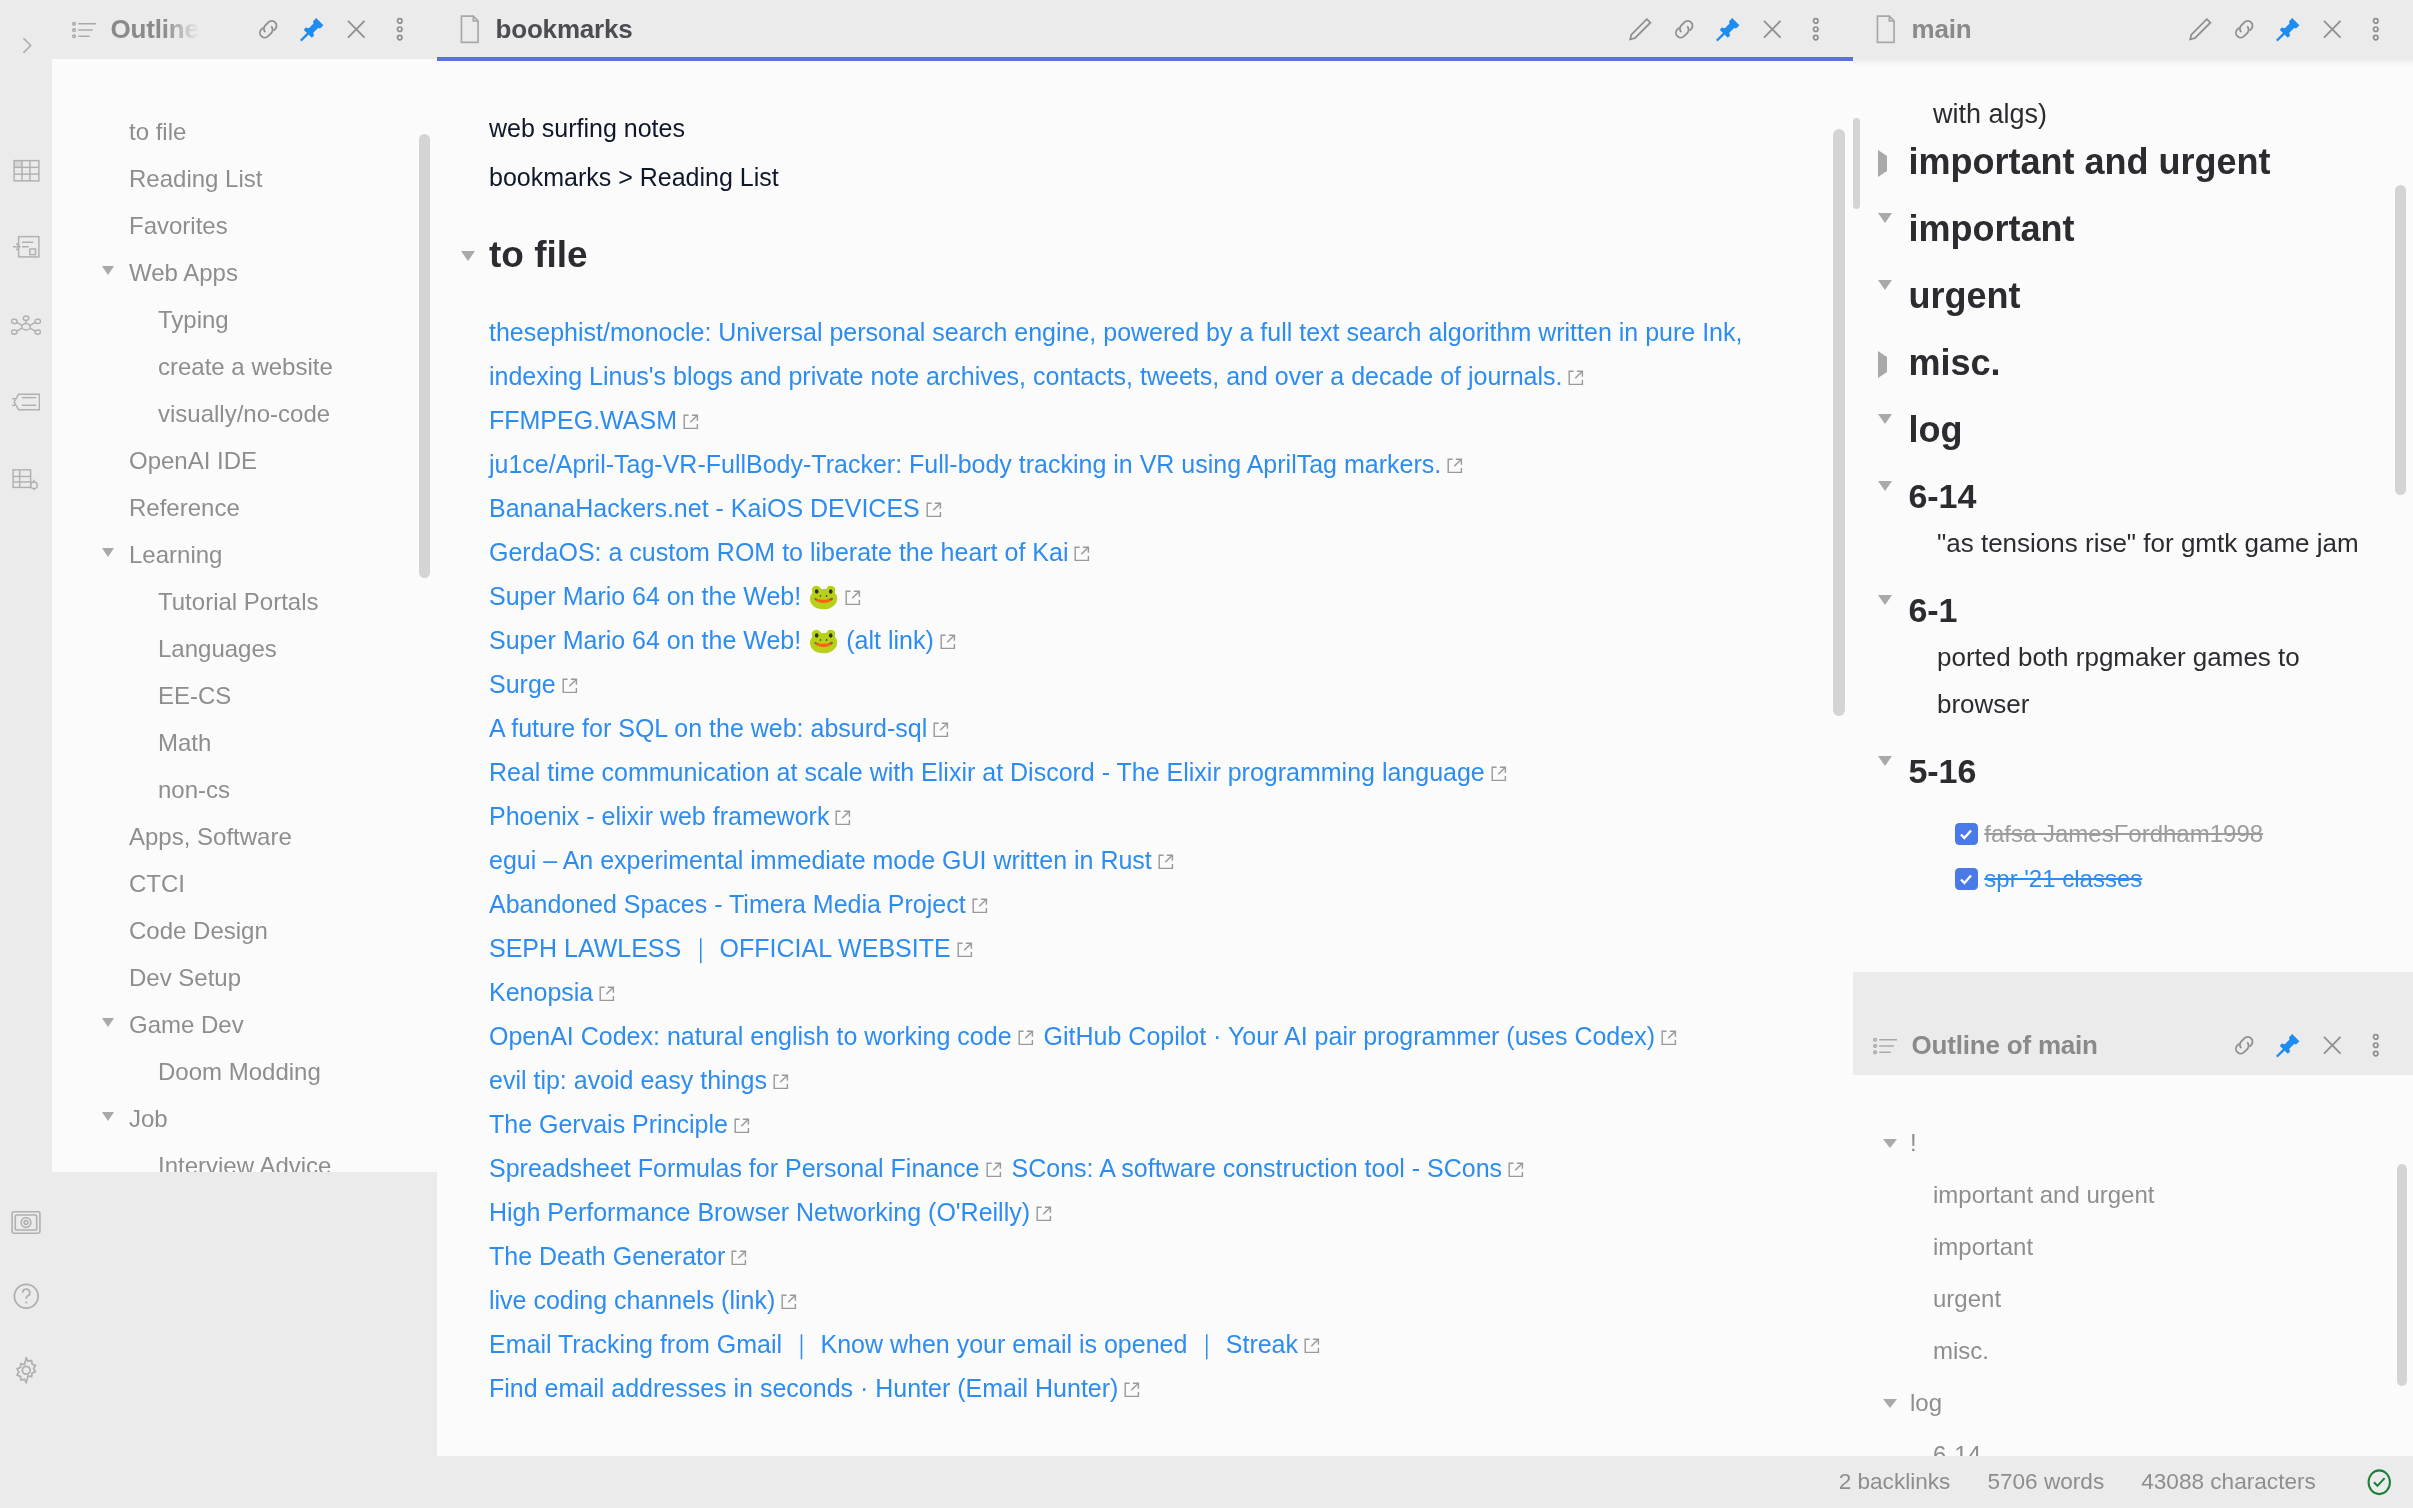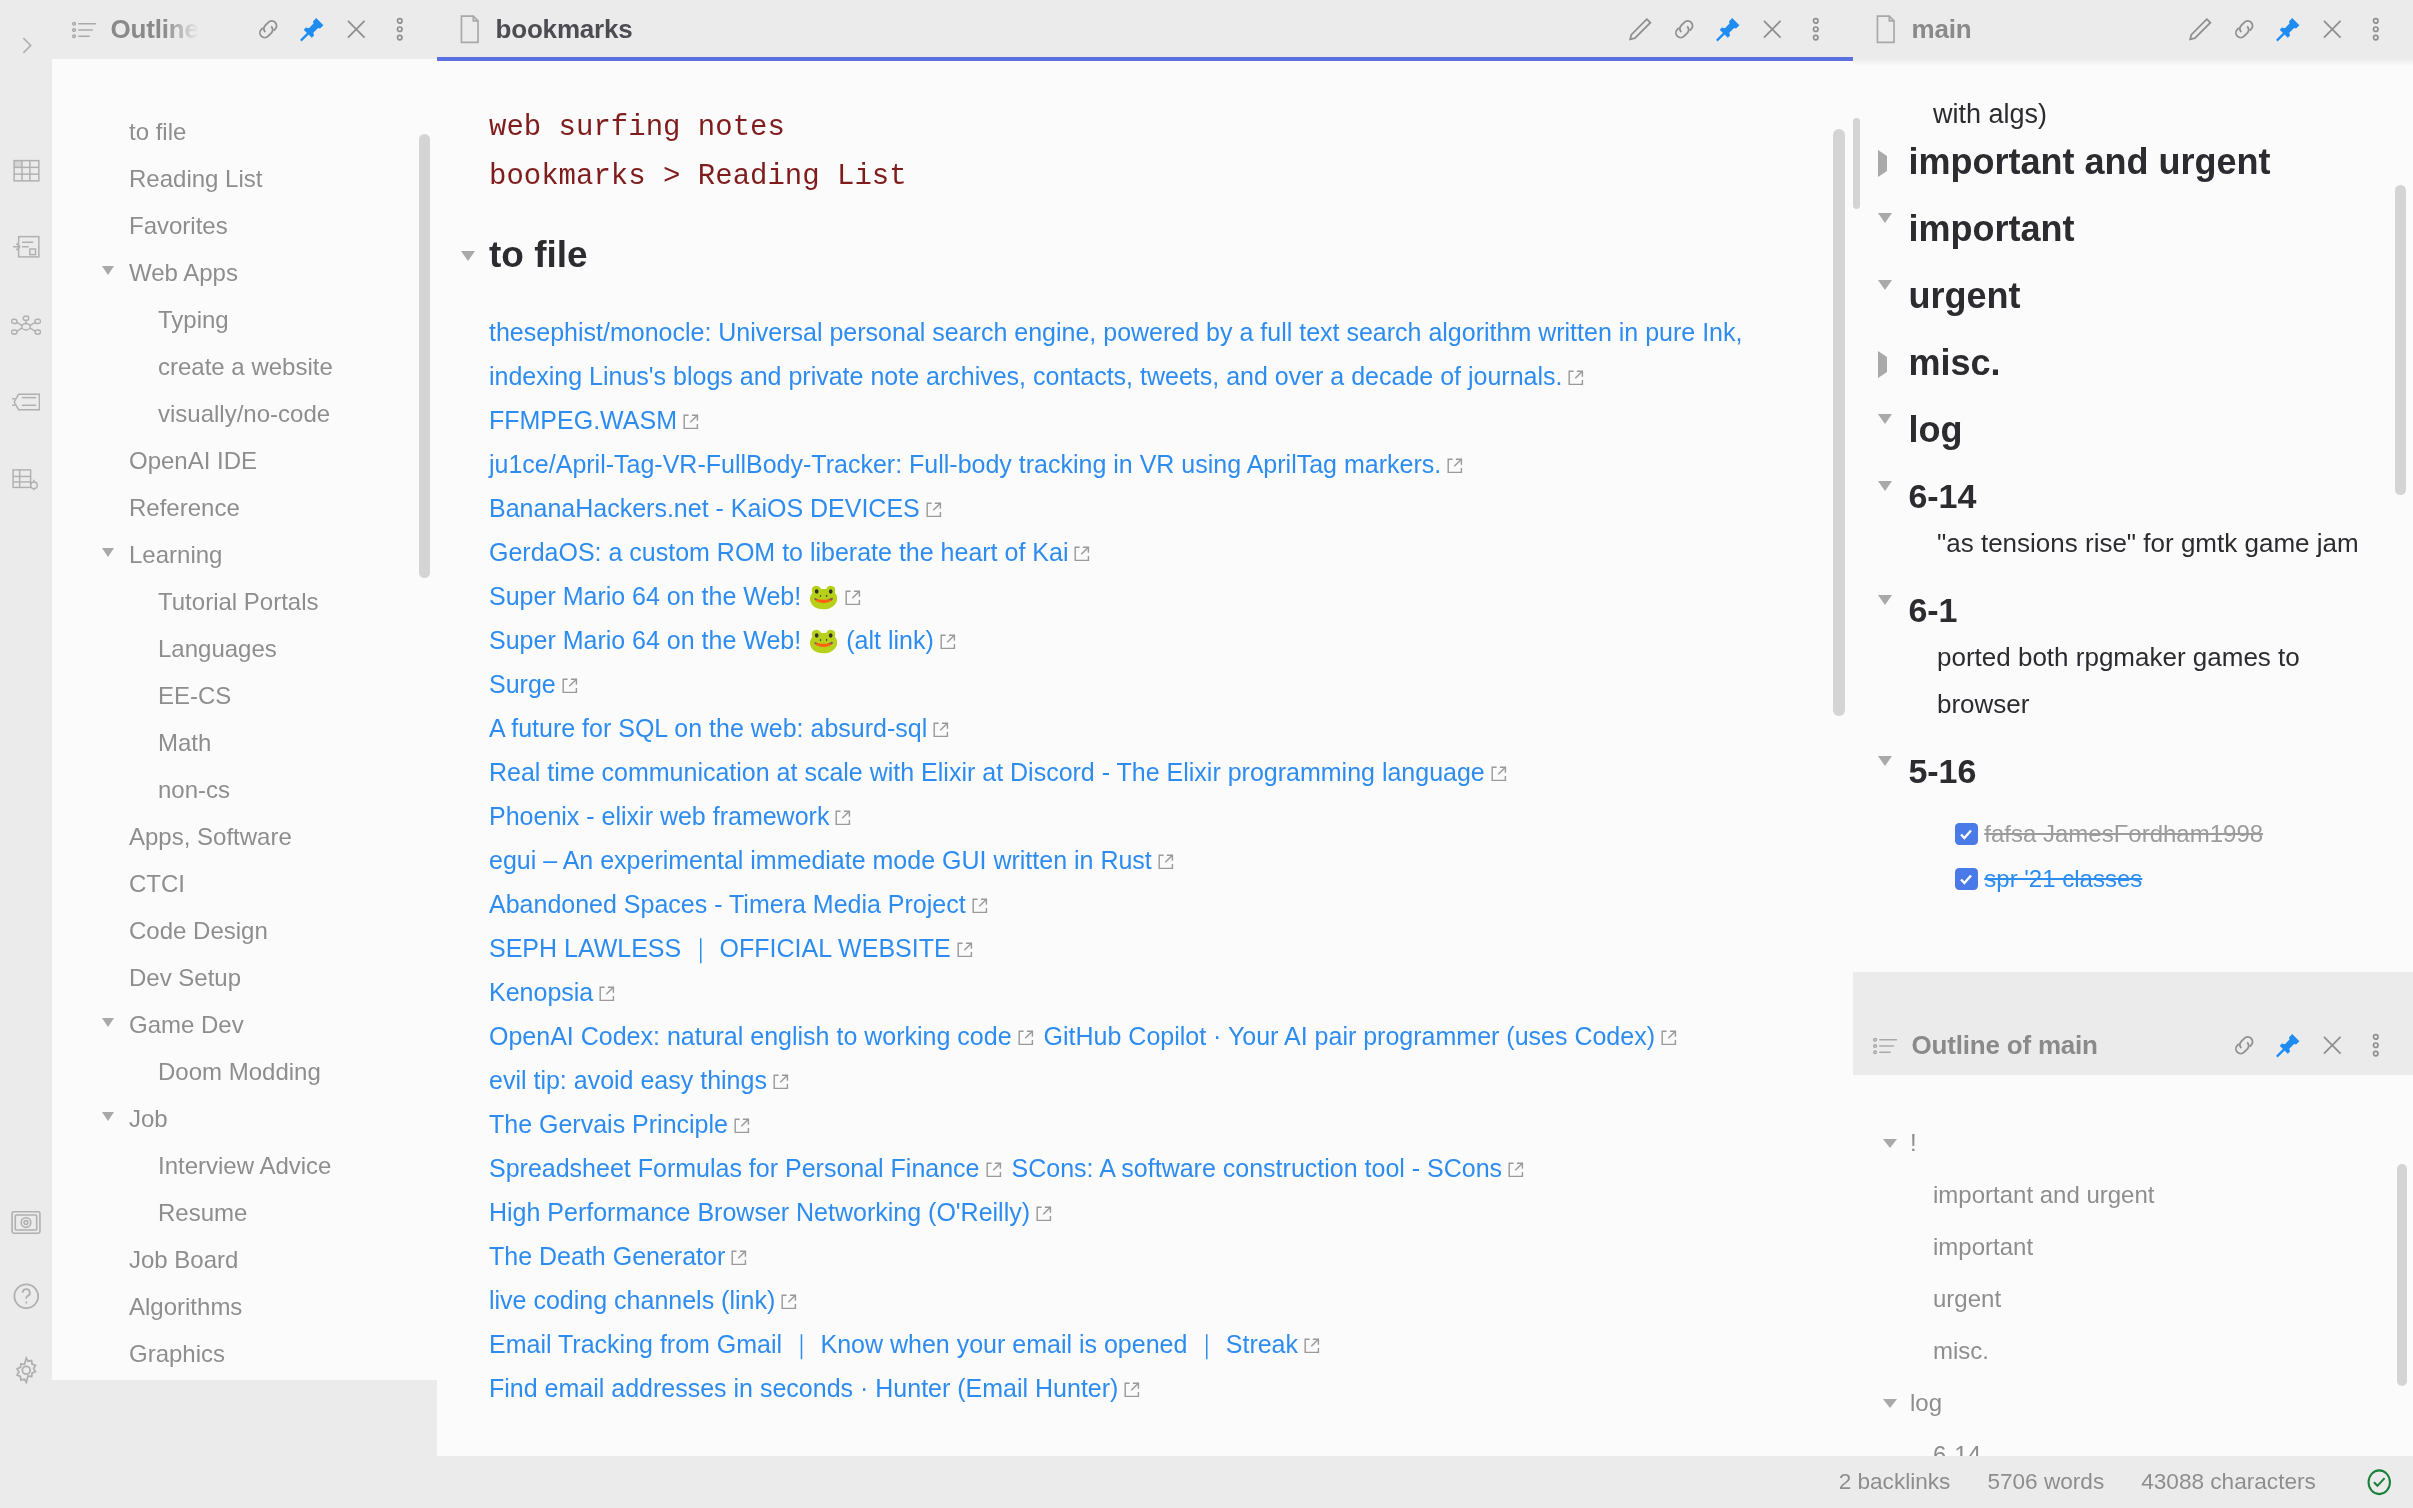--- a/index.html
+++ b/index.html
@@ -67,21 +67,21 @@
     color: #8f8f8f;
   }
   .hdr-btn.active { color: #1f8cf2; }
   .panel-body { position: absolute; left: 0; right: 0; top: 59px; bottom: 0; overflow: hidden; background: #fbfbfb; }
   .active-underline {
     position: absolute; left: 0; right: 0; top: 57px; height: 4.2px;
     background: #5a6fe0; z-index: 6;
   }
 
   
-  .outline-panel { flex: 0 0 385px; width: 385px; height: 1380px; }
+  .outline-panel { flex: 0 0 385px; width: 385px; height: 1172px; }
   .outline-list { padding: 49px 0 0 0; }
   .ol-item {
     display: flex; align-items: center;
     height: 47px;
     padding-left: 77px;
     font-size: 24px;
     color: #8e8e8e;
     white-space: nowrap;
   }
   .ol-item .caret {
@@ -102,25 +102,24 @@
   .outline-scrollbar {
     position: absolute; right: 6.7px; top: 75px;
     width: 11px; height: 444px;
     background: #d4d4d4; border-radius: 5.9px;
   }
 
   
   .doc-panel { flex: 0 0 1416px; width: 1416px; height: 1508px; }
   .doc-body { padding: 47px 50px 0 52px; }
   .doc-line {
-    font-size: 29px;
+    font-size: 25px;
     line-height: 44px;
-    color: #7f1d1d;
+    color: #0f172a;
     word-wrap: break-word;
-    font-family: Liberation Mono, monospace;
   }
   .doc-line.sub { margin-bottom: 5px; }
   .doc-h1 {
     font-size: 37px;
     font-weight: bold;
     color: #2b2b30;
     margin: 35px 0 34px 0;
     position: relative;
   }
   .doc-h1 .caret {

